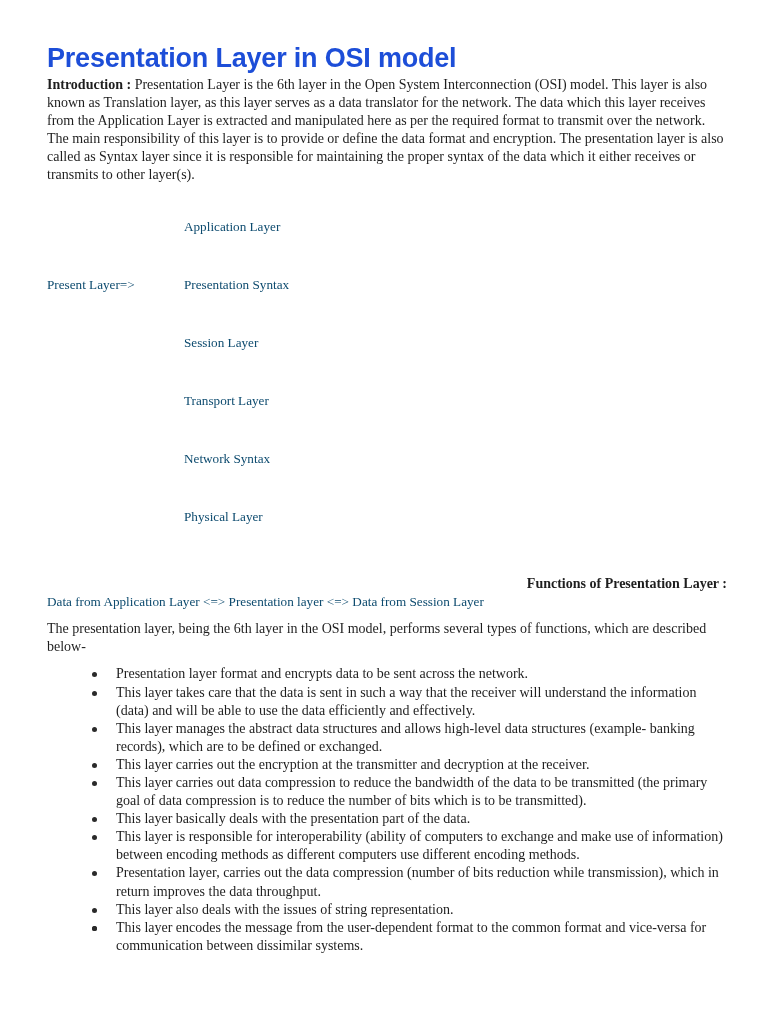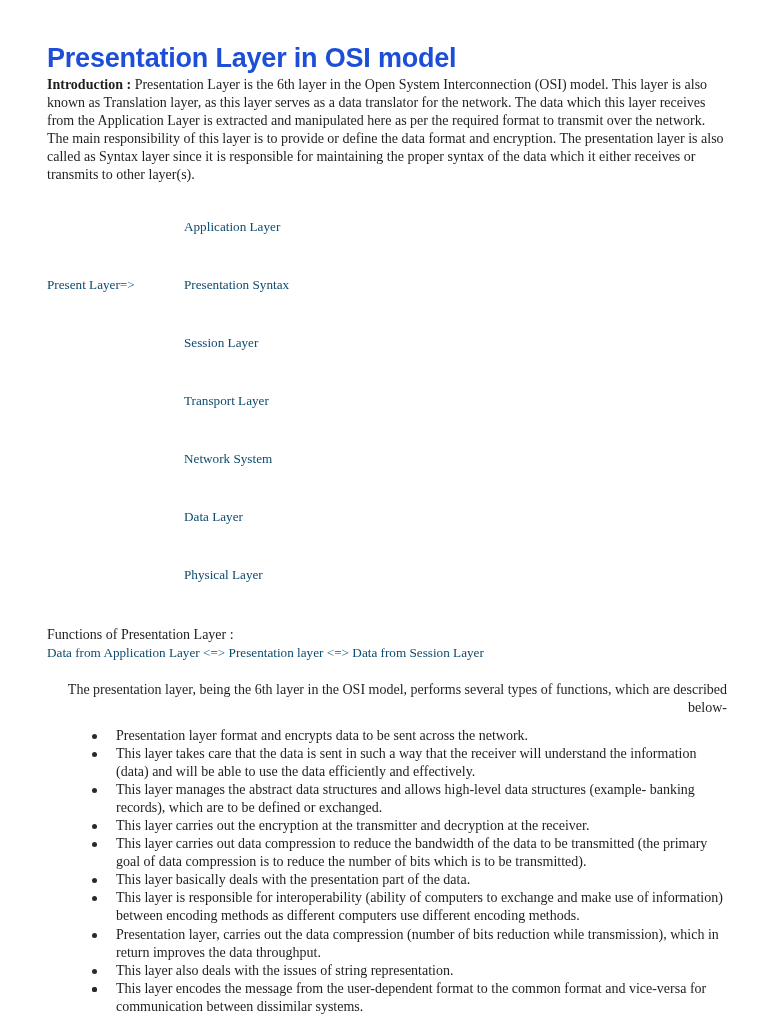--- a/index.html
+++ b/index.html
@@ -19,45 +19,44 @@
   }
   .intro { margin: 0; }
   .intro b { font-weight: bold; }
   .mono {
     font-family: Liberation Serif, serif; font-size: 13.2px; color: #0c4a6e;
     white-space: pre; line-height: 16px;
   }
   .layers { margin-top: 2px; }
   .layer-row { height: 26.1px; display: flex; align-items: flex-start; }
   .layer-prefix { width: 137px; display: inline-block; }
-  .functions-head { margin-top: 1px; font-weight: normal; }
+  .functions-head { margin-top: 8px; font-weight: bold; text-align: right; }
   .flow { margin-top: 1px; }
-  .desc { margin-top: 20px; text-align: right; }
+  .desc { margin-top: 10px; }
   ul.bullets { list-style: none; margin: 9px 0 0 0; padding: 0; }
   ul.bullets li { position: relative; padding-left: 69px; }
   ul.bullets li .dot {
     position: absolute; left: 45px; top: 7px; width: 5px; height: 5px;
     border-radius: 50%; background: #2a2a2a;
   }
 </style>
 </head>
 <body>
 
 <div class="page">
   <h1 class="title">Presentation Layer in OSI model</h1>
 
   <p class="serif intro"><b>Introduction :</b><span> Presentation Layer is the 6th layer in the Open System Interconnection (OSI) model. This layer is also known as Translation layer, as this layer serves as a data translator for the network. The data which this layer receives from the Application Layer is extracted and manipulated here as per the required format to transmit over the network. The main responsibility of this layer is to provide or define the data format and encryption. The presentation layer is also called as Syntax layer since it is responsible for maintaining the proper syntax of the data which it either receives or transmits to other layer(s).</span></p>
 
   <div class="mono layers">
     <div class="layer-row"><span class="layer-prefix"></span><span>Application Layer</span></div>
     <div class="layer-row"><span class="layer-prefix">Present Layer=&gt;</span><span>Presentation Syntax</span></div>
     <div class="layer-row"><span class="layer-prefix"></span><span>Session Layer</span></div>
     <div class="layer-row"><span class="layer-prefix"></span><span>Transport Layer</span></div>
-    <div class="layer-row"><span class="layer-prefix"></span><span>Network System</span></div>
-    <div class="layer-row"><span class="layer-prefix"></span><span>Data Layer</span></div>
+    <div class="layer-row"><span class="layer-prefix"></span><span>Network Syntax</span></div>
     <div class="layer-row"><span class="layer-prefix"></span><span>Physical Layer</span></div>
   </div>
 
   <div class="serif functions-head">Functions of Presentation Layer :</div>
   <div class="mono flow">Data from Application Layer &lt;=&gt; Presentation layer &lt;=&gt; Data from Session Layer</div>
   <p class="serif desc" style="margin-bottom:0;">The presentation layer, being the 6th layer in the OSI model, performs several types of functions, which are described below-</p>
 
   <ul class="bullets serif">
     <li><span class="dot"></span><span>Presentation layer format and encrypts data to be sent across the network.</span></li>
     <li><span class="dot"></span><span>This layer takes care that the data is sent in such a way that the receiver will understand the information (data) and will be able to use the data efficiently and effectively.</span></li>

